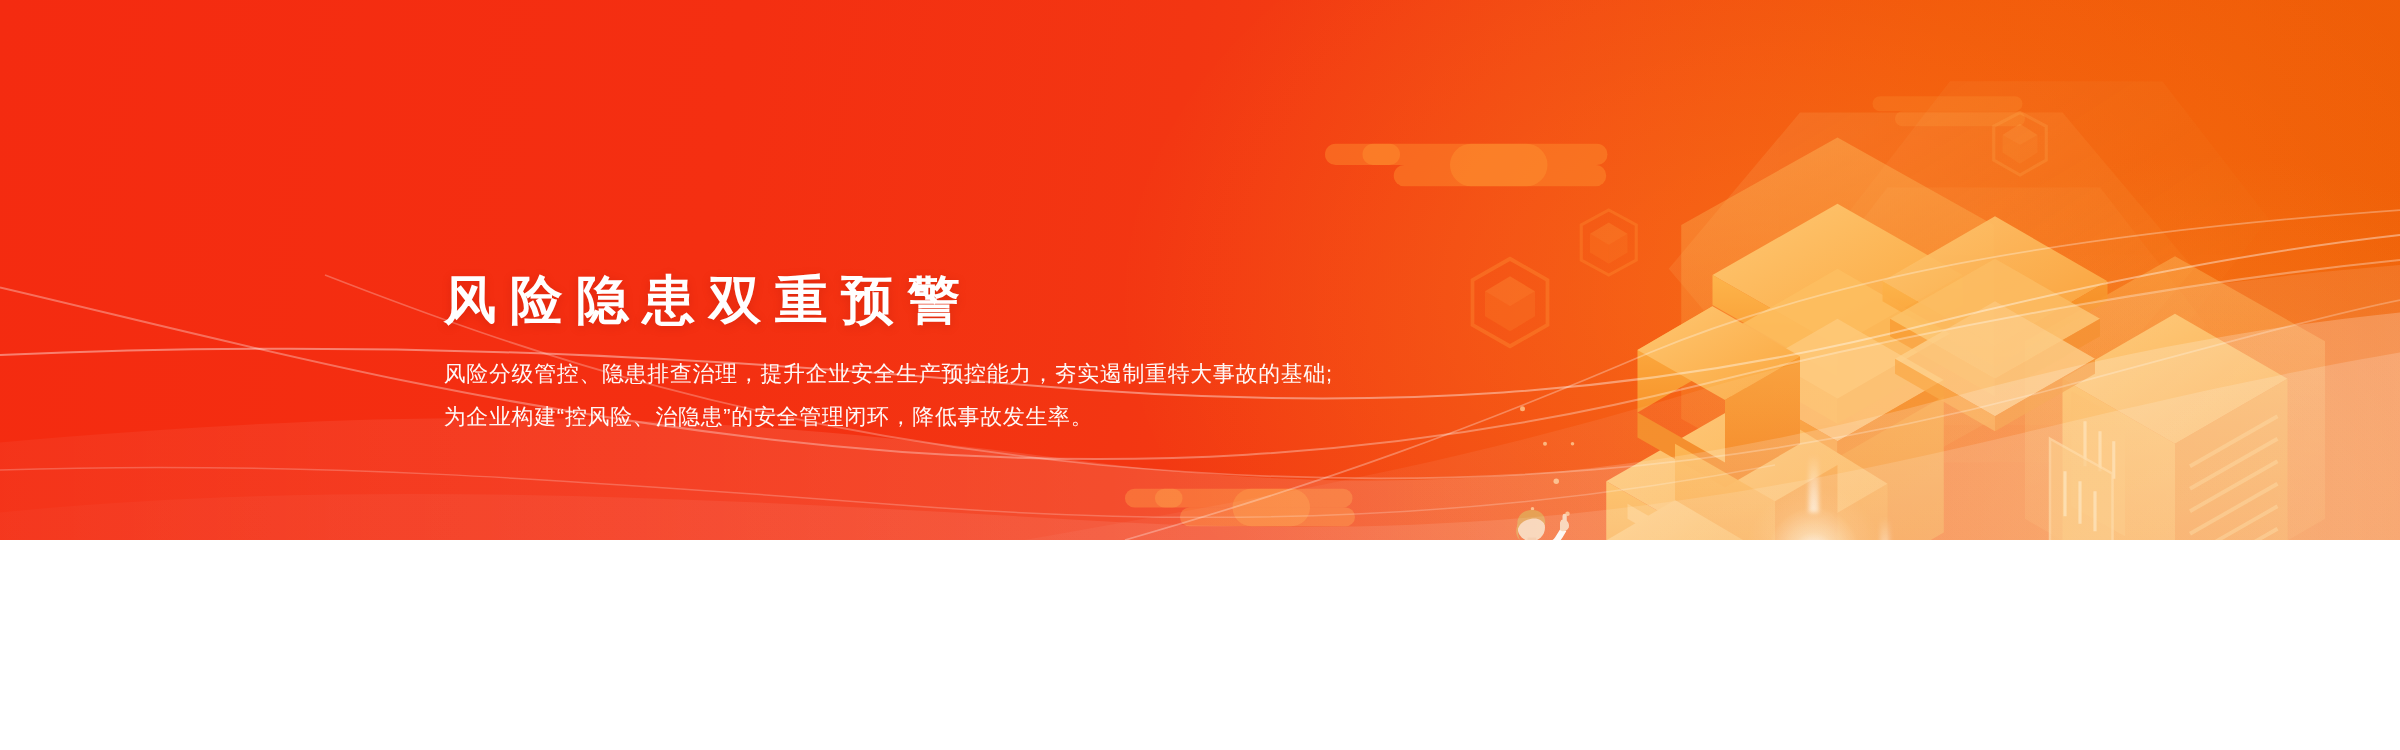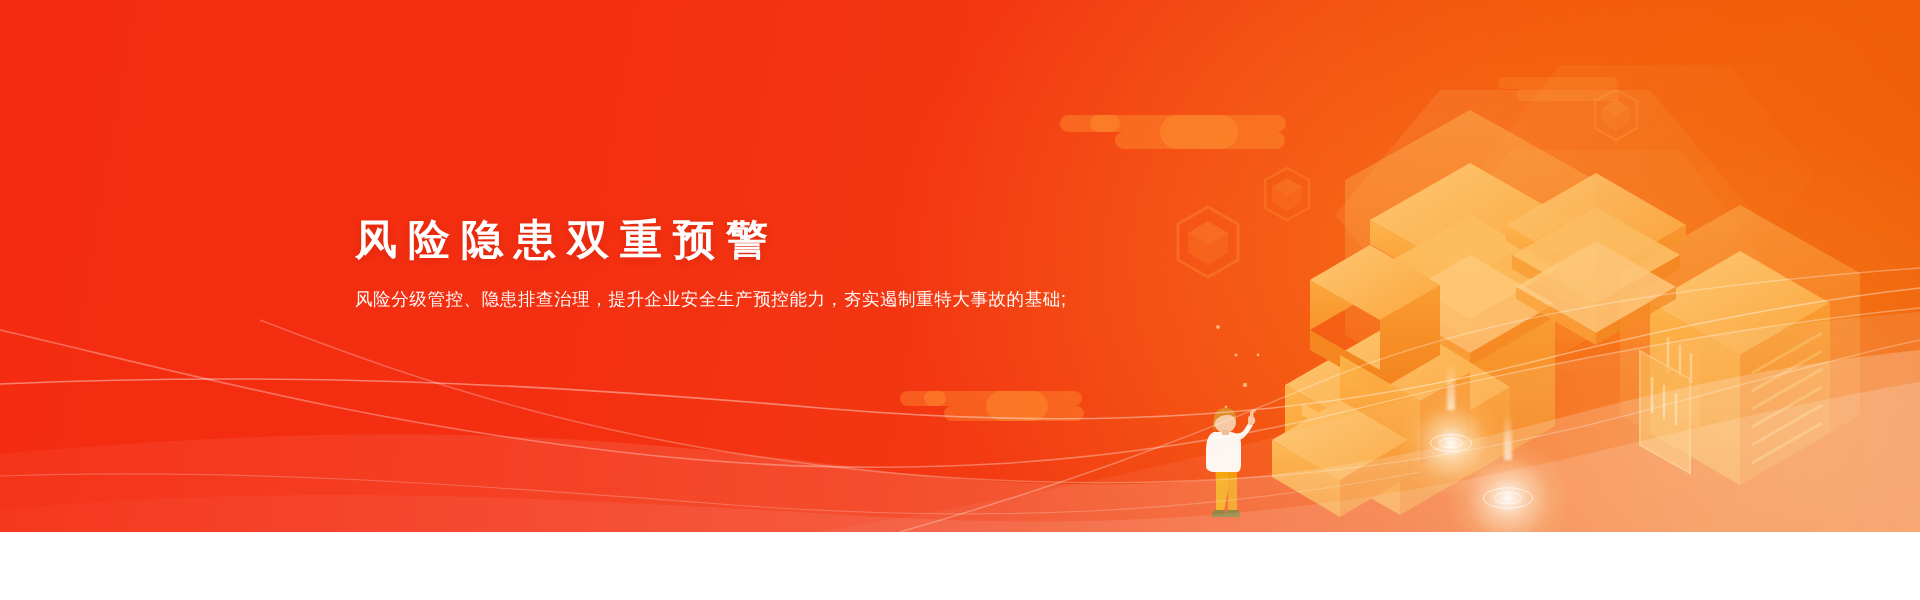--- a/index.html
+++ b/index.html
@@ -3,21 +3,21 @@
 <meta charset="utf-8">
 <style>
   * { margin:0; padding:0; box-sizing:border-box; }
   html, body {
     width:1920px; height:600px;
     overflow:hidden;
     font-family:"Liberation Sans","DejaVu Sans",sans-serif;
   }
   #banner {
     position:relative;
-    width:1920px; height:532px;
+    width:1920px; height:432px;
     overflow:hidden;
     background:linear-gradient(100deg,
         #F42B10 0%,
         #F42F11 30%,
         #F33612 48%,
         #F24512 62%,
         #F15409 78%,
         #F05C08 90%,
         #EF5F07 100%);
   }
@@ -361,16 +361,17 @@
     <path d="M0 98 C180 140, 360 190, 620 220 C880 250, 1120 236, 1360 176 C1560 126, 1760 92, 1920 76" fill="none" stroke="rgba(255,255,255,.32)" stroke-width="1.6"></path>
     <path d="M260 88 C420 150, 600 212, 880 240 C1160 266, 1400 244, 1640 180 C1780 142, 1870 118, 1920 108" fill="none" stroke="rgba(255,255,255,.26)" stroke-width="1.4"></path>
     <path d="M900 300 C1060 254, 1180 210, 1320 150 C1460 92, 1640 56, 1920 36" fill="none" stroke="rgba(255,255,255,.30)" stroke-width="1.4"></path>
     <path d="M0 244 C240 236, 460 252, 720 272 C980 292, 1200 282, 1420 240" fill="none" stroke="rgba(255,255,255,.22)" stroke-width="1.2"></path>
   </svg>
 
   <div class="text-block">
     <h1 class="headline">风险隐患双重预警</h1>
     <div class="sub-lines">
       <p class="sub-line">风险分级管控、隐患排查治理，提升企业安全生产预控能力，夯实遏制重特大事故的基础;</p>
+      <p class="sub-line">为企业构建“控风险、治隐患”的安全管理闭环，降低事故发生率。</p>
     </div>
   </div>
 
 </div>
 
 </body></html>

